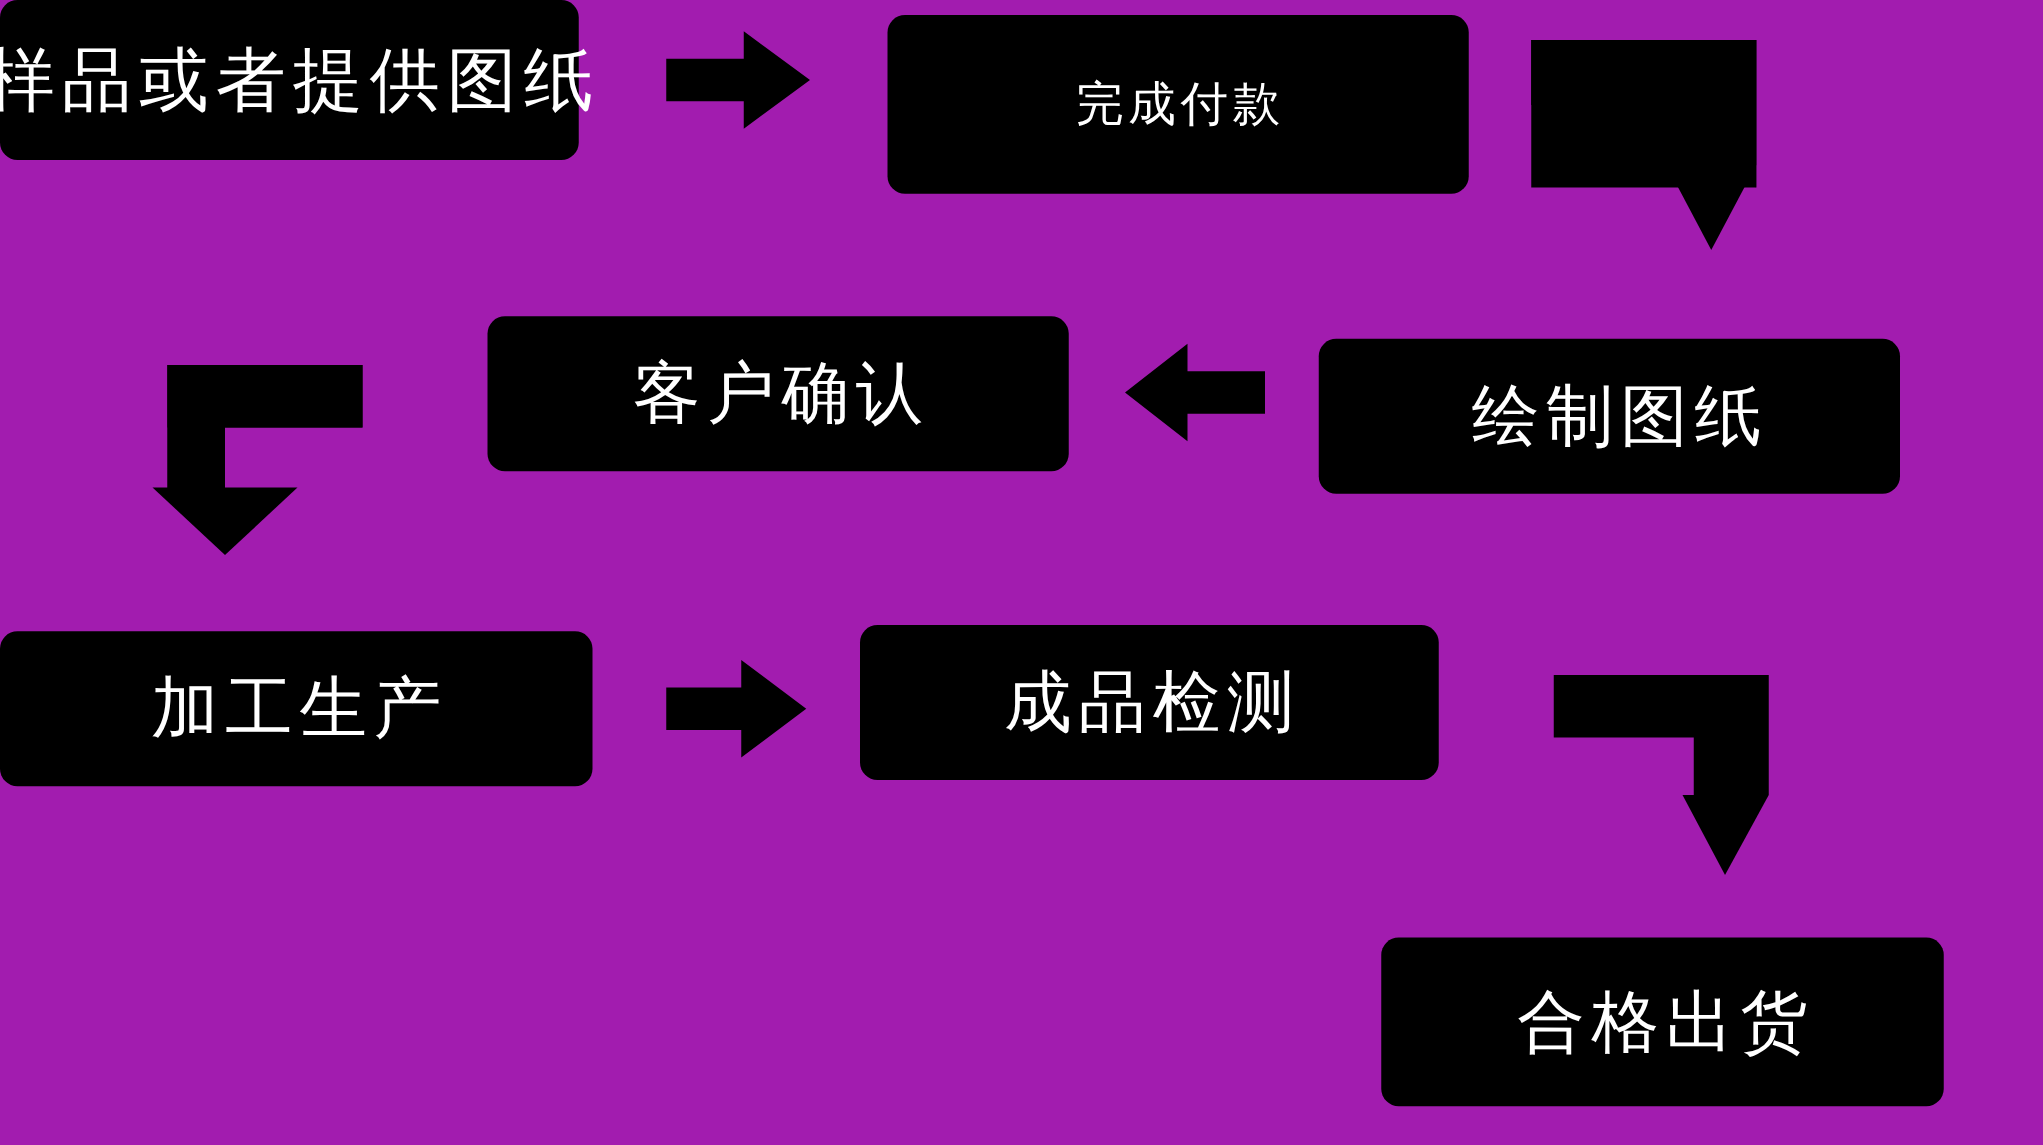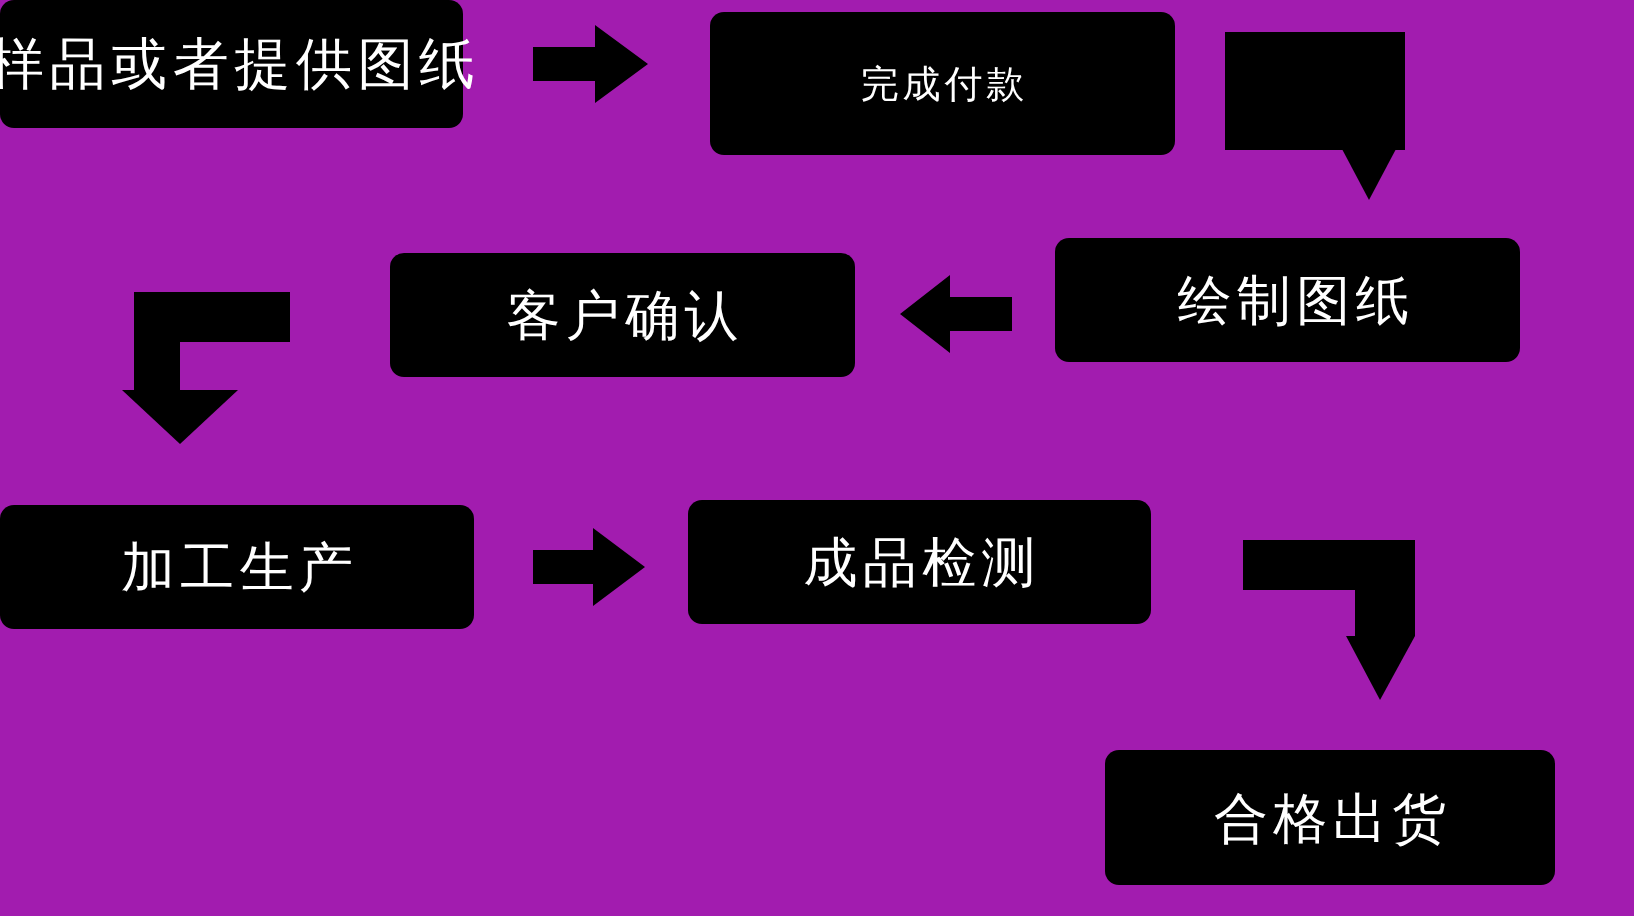--- a/index.html
+++ b/index.html
@@ -52,21 +52,21 @@
 <div id="canvas" style="background: #a21caf;">
 
   <div class="node" style="left: 0px; top: 0px; width: 463px; height: 128px; font-size: 56px; background: rgb(0, 0, 0); color: rgb(255, 255, 255);">
     <span class="node-label">样品或者提供图纸</span>
   </div>
 
   <div class="node" style="left: 710px; top: 12px; width: 465px; height: 143px; font-size: 38px; background: rgb(0, 0, 0); color: rgb(255, 255, 255);">
     <span class="node-label">完成付款</span>
   </div>
 
-  <div class="node" style="left: 1055px; top: 238px; width: 465px; height: 124px; font-size: 54px; background: rgb(0, 0, 0); color: rgb(255, 255, 255); padding-left: 12px;">
+  <div class="node" style="left: 1055px; top: 271px; width: 465px; height: 124px; font-size: 54px; background: rgb(0, 0, 0); color: rgb(255, 255, 255); padding-left: 12px;">
     <span class="node-label">绘制图纸</span>
   </div>
 
   <div class="node" style="left: 390px; top: 253px; width: 465px; height: 124px; font-size: 54px; background: rgb(0, 0, 0); color: rgb(255, 255, 255);">
     <span class="node-label">客户确认</span>
   </div>
 
   <div class="node" style="left: 0px; top: 505px; width: 474px; height: 124px; font-size: 54px; background: rgb(0, 0, 0); color: rgb(255, 255, 255);">
     <span class="node-label">加工生产</span>
   </div>

